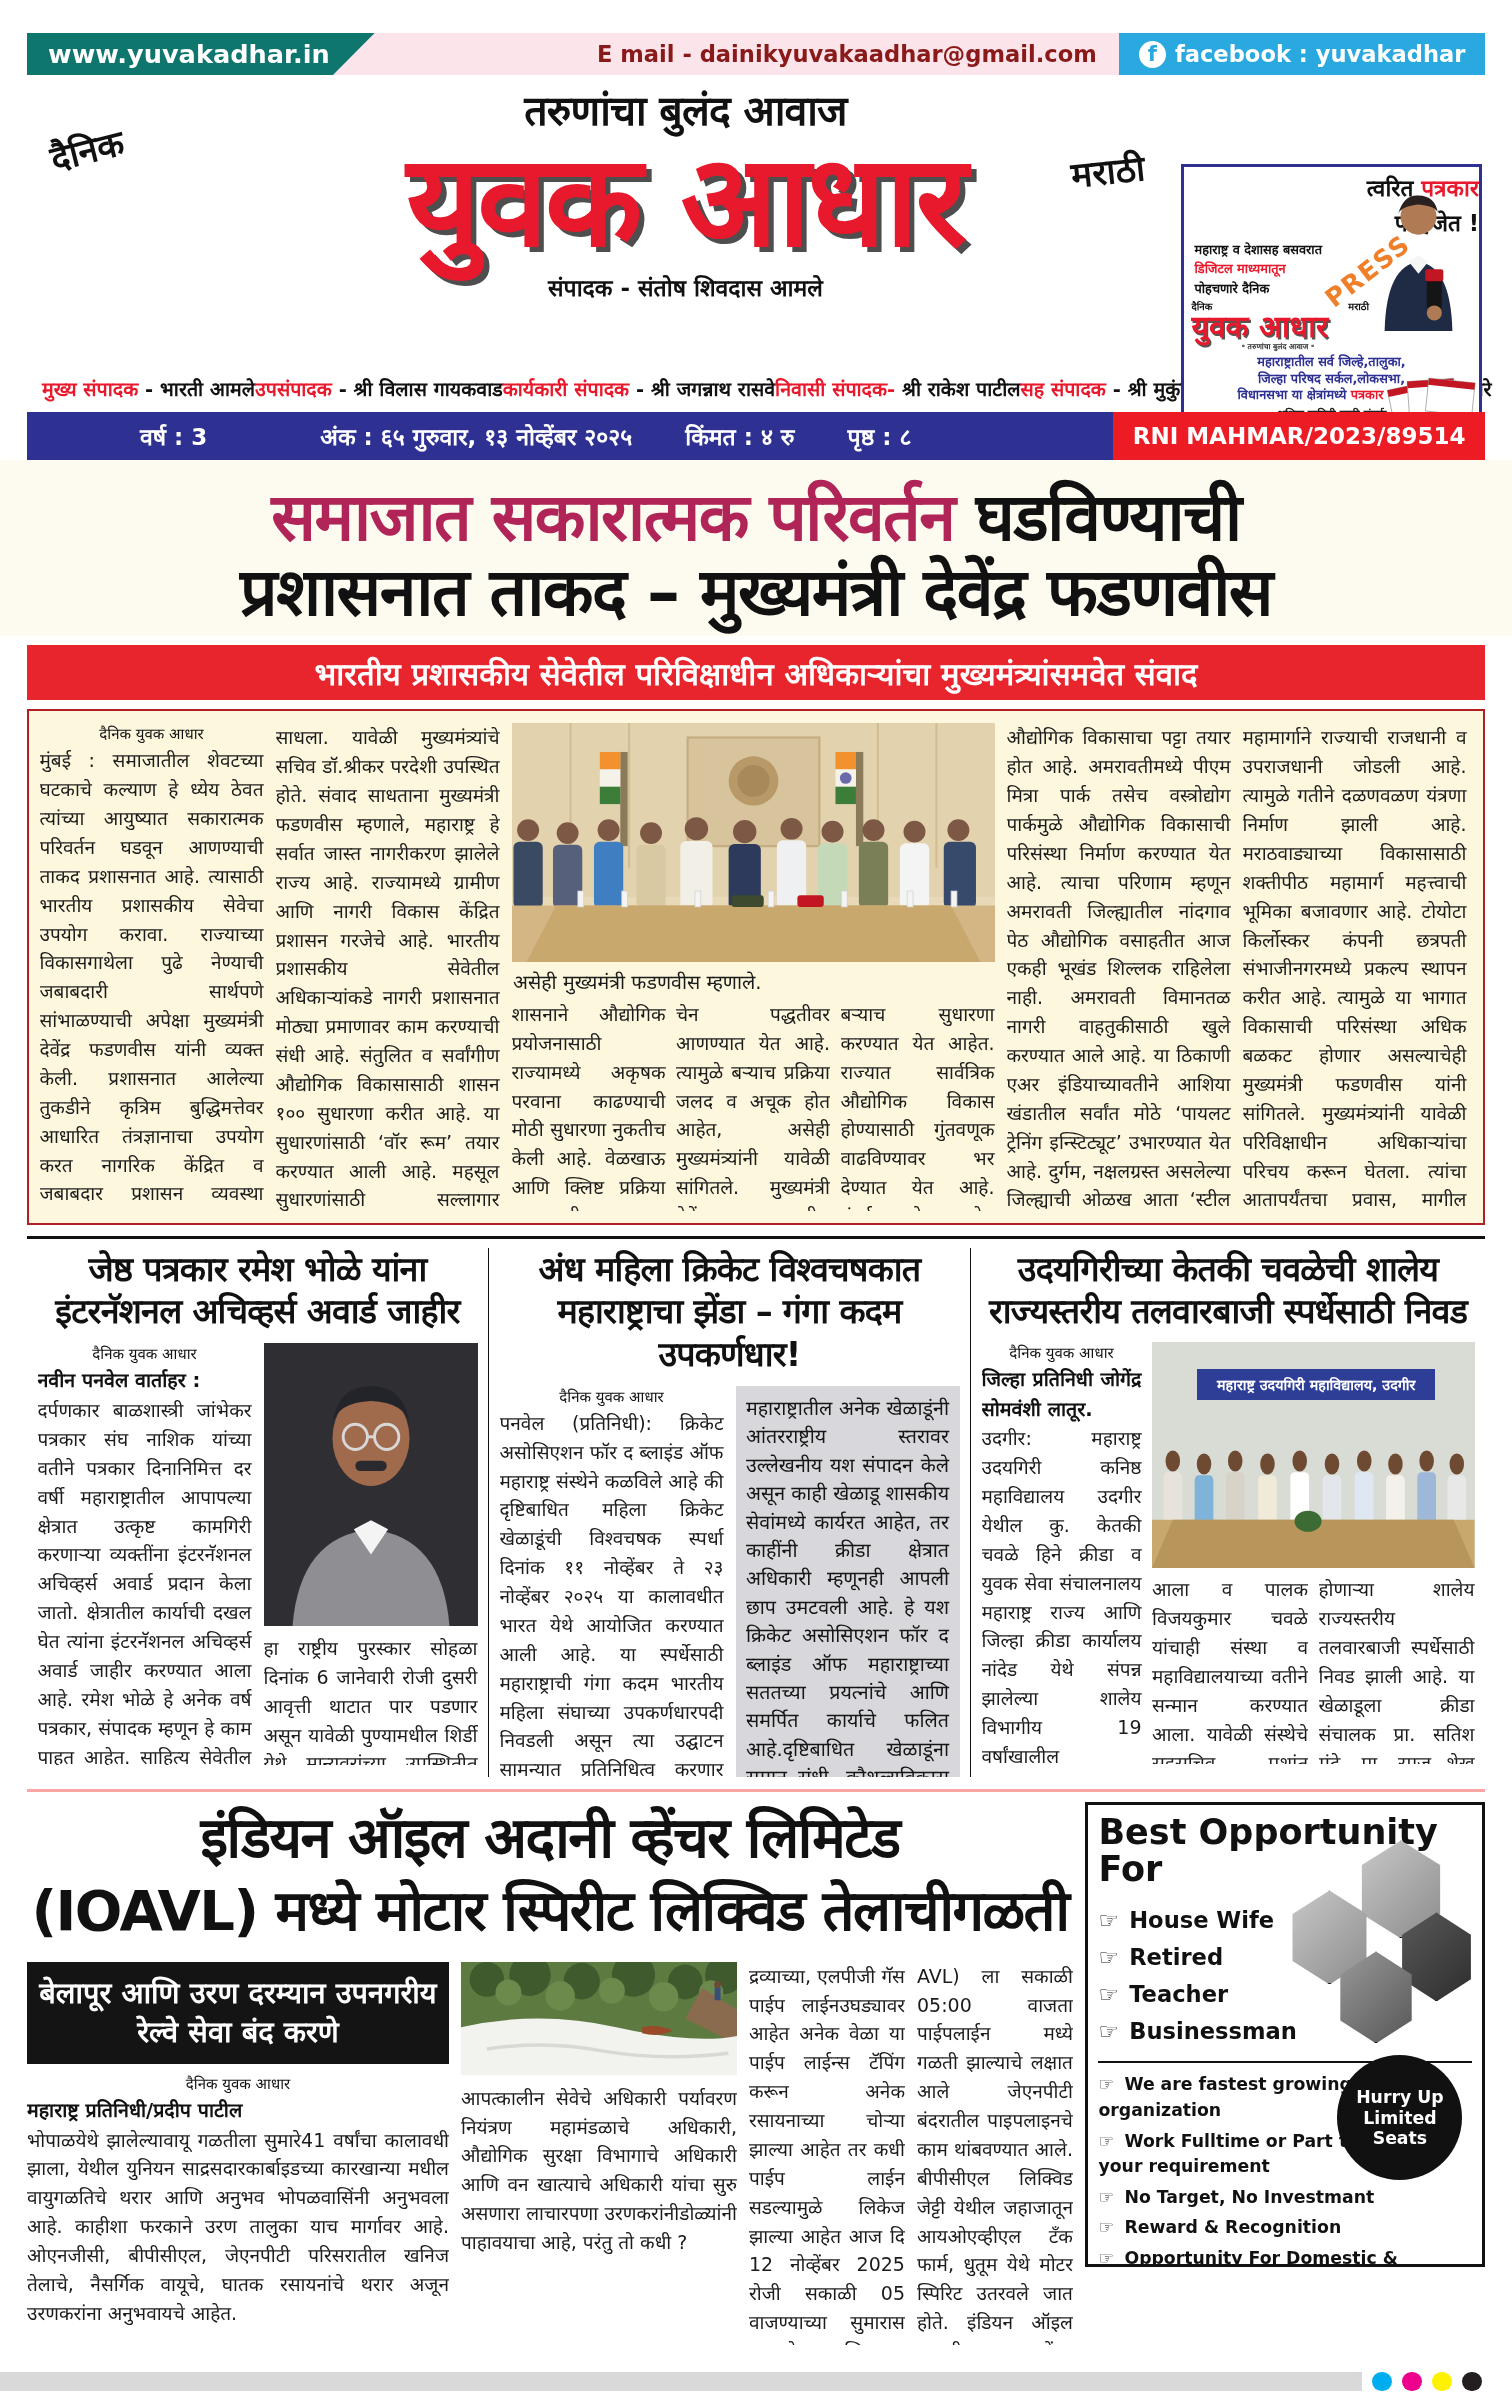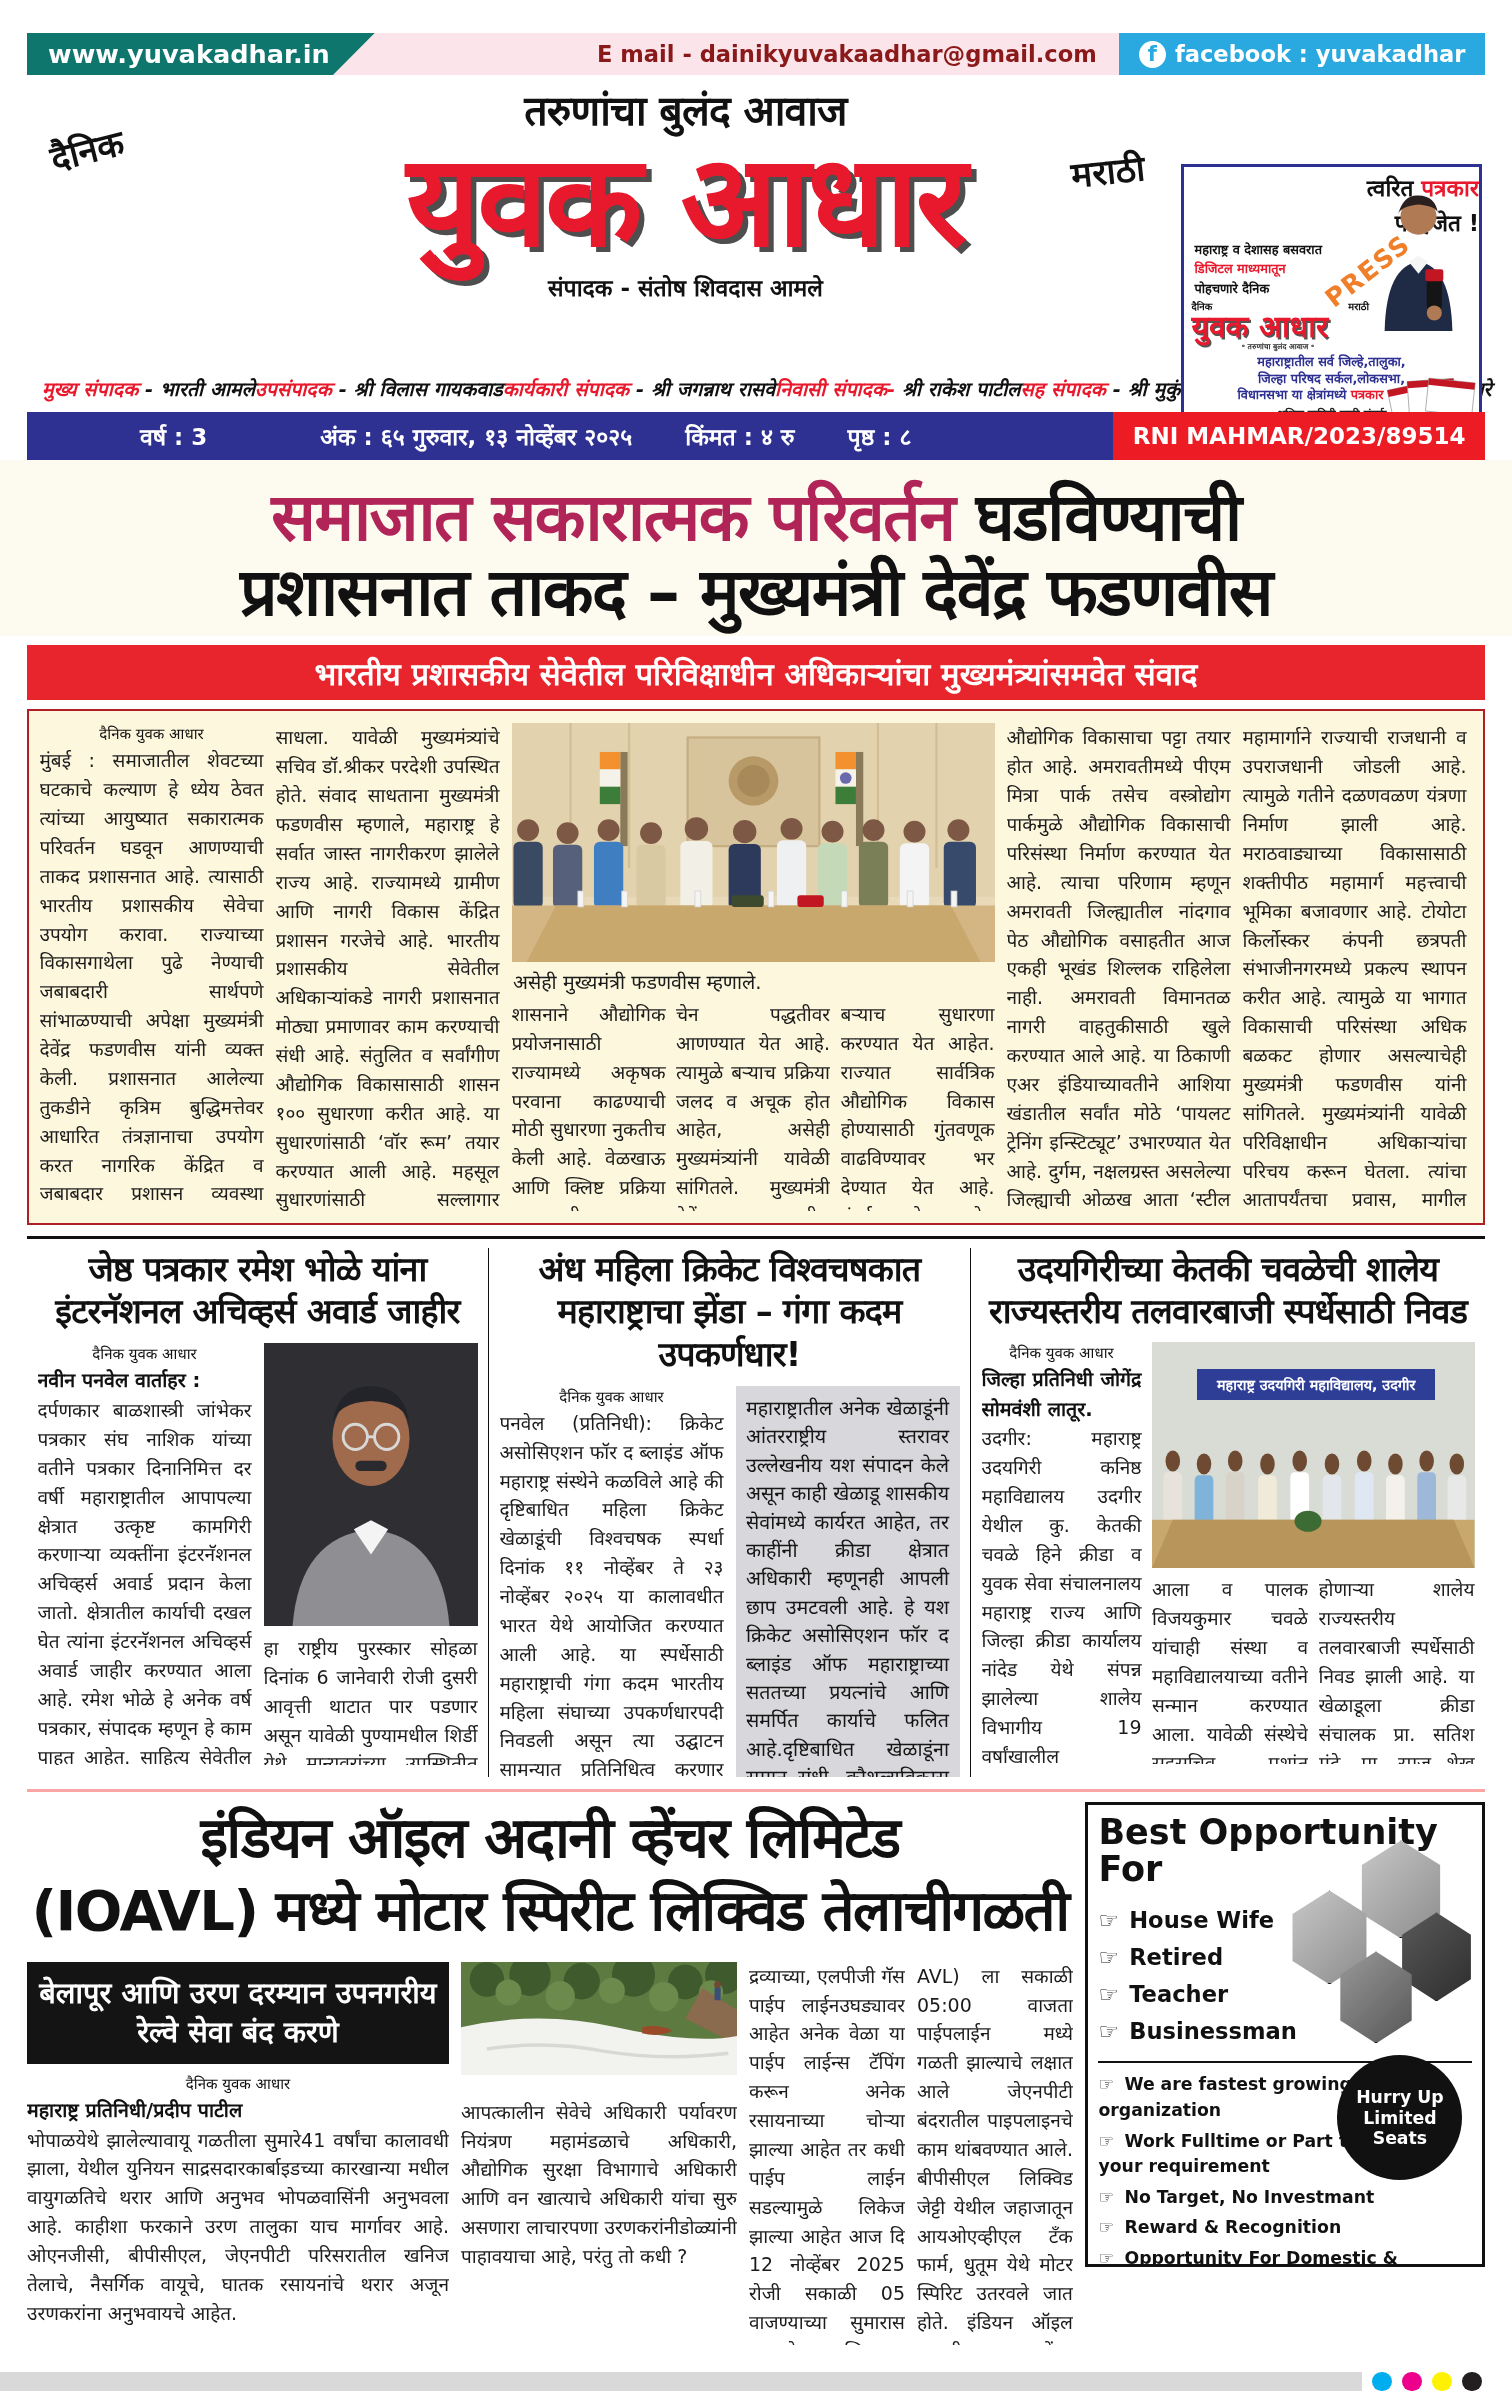--- a/index.html
+++ b/index.html
@@ -30,21 +30,21 @@
   .rc-brand .bt{font-size:30px;color:#e8192c;line-height:.95;text-shadow:1.5px 1.5px 0 #555;}
   .rc-brand .bm{position:absolute;right:-4.5px;top:0;font-size:9.8px;color:#111;}
   .rc-brand .btg{font-size:7.5px;color:#333;text-align:center;}
   .rc-press{position:absolute;left:134px;top:89px;color:#f07f2a;font-size:25.6px;font-weight:bold;transform:rotate(-38deg);letter-spacing:1.5px;}
   .rc-blue{color:#2e3192;font-size:12.8px;text-align:center;margin-top:3px;line-height:1.3;}
   .rc-contact{font-size:11.3px;text-align:center;color:#222;margin-top:2.3px;}
   .rc-name{font-size:14.3px;text-align:center;color:#111;}
   .rc-anchor{position:absolute;right:4.5px;top:21px;}
   .rc-papers{position:absolute;right:3px;bottom:1.5px;}
   
-  .editors{display:flex;justify-content:space-between;margin:4.5px 42px 0 42px;font-size:19.6px;font-weight:bold;font-style:italic;}
+  .editors{display:flex;justify-content:space-between;margin:4.5px 42px 0 42px;font-size:19.6px;font-weight:bold;}
   .ed-item{white-space:nowrap;}
   .ed-label{color:#e8192c;}
   .ed-name{color:#111;}
   
   .datebar{position:relative;margin:10.5px 27px 0 27px;height:48px;background:#2e3192;display:flex;align-items:center;color:#fff;font-weight:bold;font-size:23px;}
   .db-year{margin-left:113px;}
   .db-issue{margin-left:113px;}
   .db-price{margin-left:53px;}
   .db-pages{margin-left:53px;}
   .db-rni{position:absolute;right:0;top:0;height:48px;background:#ed1c24;display:flex;align-items:center;padding:0 19.6px;font-size:23px;}
@@ -78,21 +78,21 @@
   .kbanner{position:absolute;left:14%;top:12%;width:72%;background:#2e3e96;color:#fff;font-size:14.3px;font-weight:bold;text-align:center;padding:6px 3px;}
   .ket-cols{display:grid;grid-template-columns:1fr 1fr;gap:10.5px;flex:1;margin-top:7.5px;overflow:hidden;}
   
   .bottom{margin:12px 27px 0 27px;border-top:3px solid #fca5a5;padding-top:10.5px;display:flex;gap:12px;}
   .bt-left{width:1057px;}
   .bt-head{font-size:56px;font-weight:bold;text-align:center;line-height:1.3;color:#111;letter-spacing:-1.5px;}
   .bt-grid{display:grid;grid-template-columns:422px 276px 1fr 1fr;gap:12px;margin-top:13.6px;height:383px;overflow:hidden;}
   .blackbox{background:#141414;color:#fff;font-size:29px;font-weight:bold;text-align:center;padding:12px 7.5px;line-height:1.35;}
   .spill{height:113px;background:#5d7a40;}
   .bt-mid{display:flex;flex-direction:column;overflow:hidden;}
-  .bt-mid .col{margin-top:23px;flex:1;}
+  .bt-mid .col{margin-top:9px;flex:1;}
   
   .ad{width:377px;border:3px solid #111;background:#fff;padding:9px 10.5px;position:relative;height:441px;overflow:hidden;color:#111;}
   .ad-title{font-size:35px;font-weight:bold;line-height:1.05;}
   .ad-bullets{margin-top:13.6px;font-size:22.6px;font-weight:bold;line-height:1.65;}
   .finger{margin-right:10.5px;}
   .ad-hexwrap{position:absolute;right:7.5px;top:35px;width:188px;height:203px;}
   .hex{position:absolute;clip-path:polygon(50% 0,93% 25%,93% 75%,50% 100%,7% 75%,7% 25%);background:linear-gradient(135deg,#c9c9c9,#8b8b8b);border:1.5px solid #111;}
   .ad-feats{margin-top:10.5px;border-top:2.3px solid #111;padding-top:9px;font-size:17.3px;font-weight:bold;line-height:1.5;}
   .ad-feats div{margin-bottom:4.5px;}
   .badge{position:absolute;right:19.6px;top:250px;width:113px;height:113px;border-radius:50%;border:6px dashed #111;background:#111;color:#fff;display:flex;flex-direction:column;align-items:center;justify-content:center;font-weight:bold;font-size:17.3px;line-height:1.2;text-align:center;}

